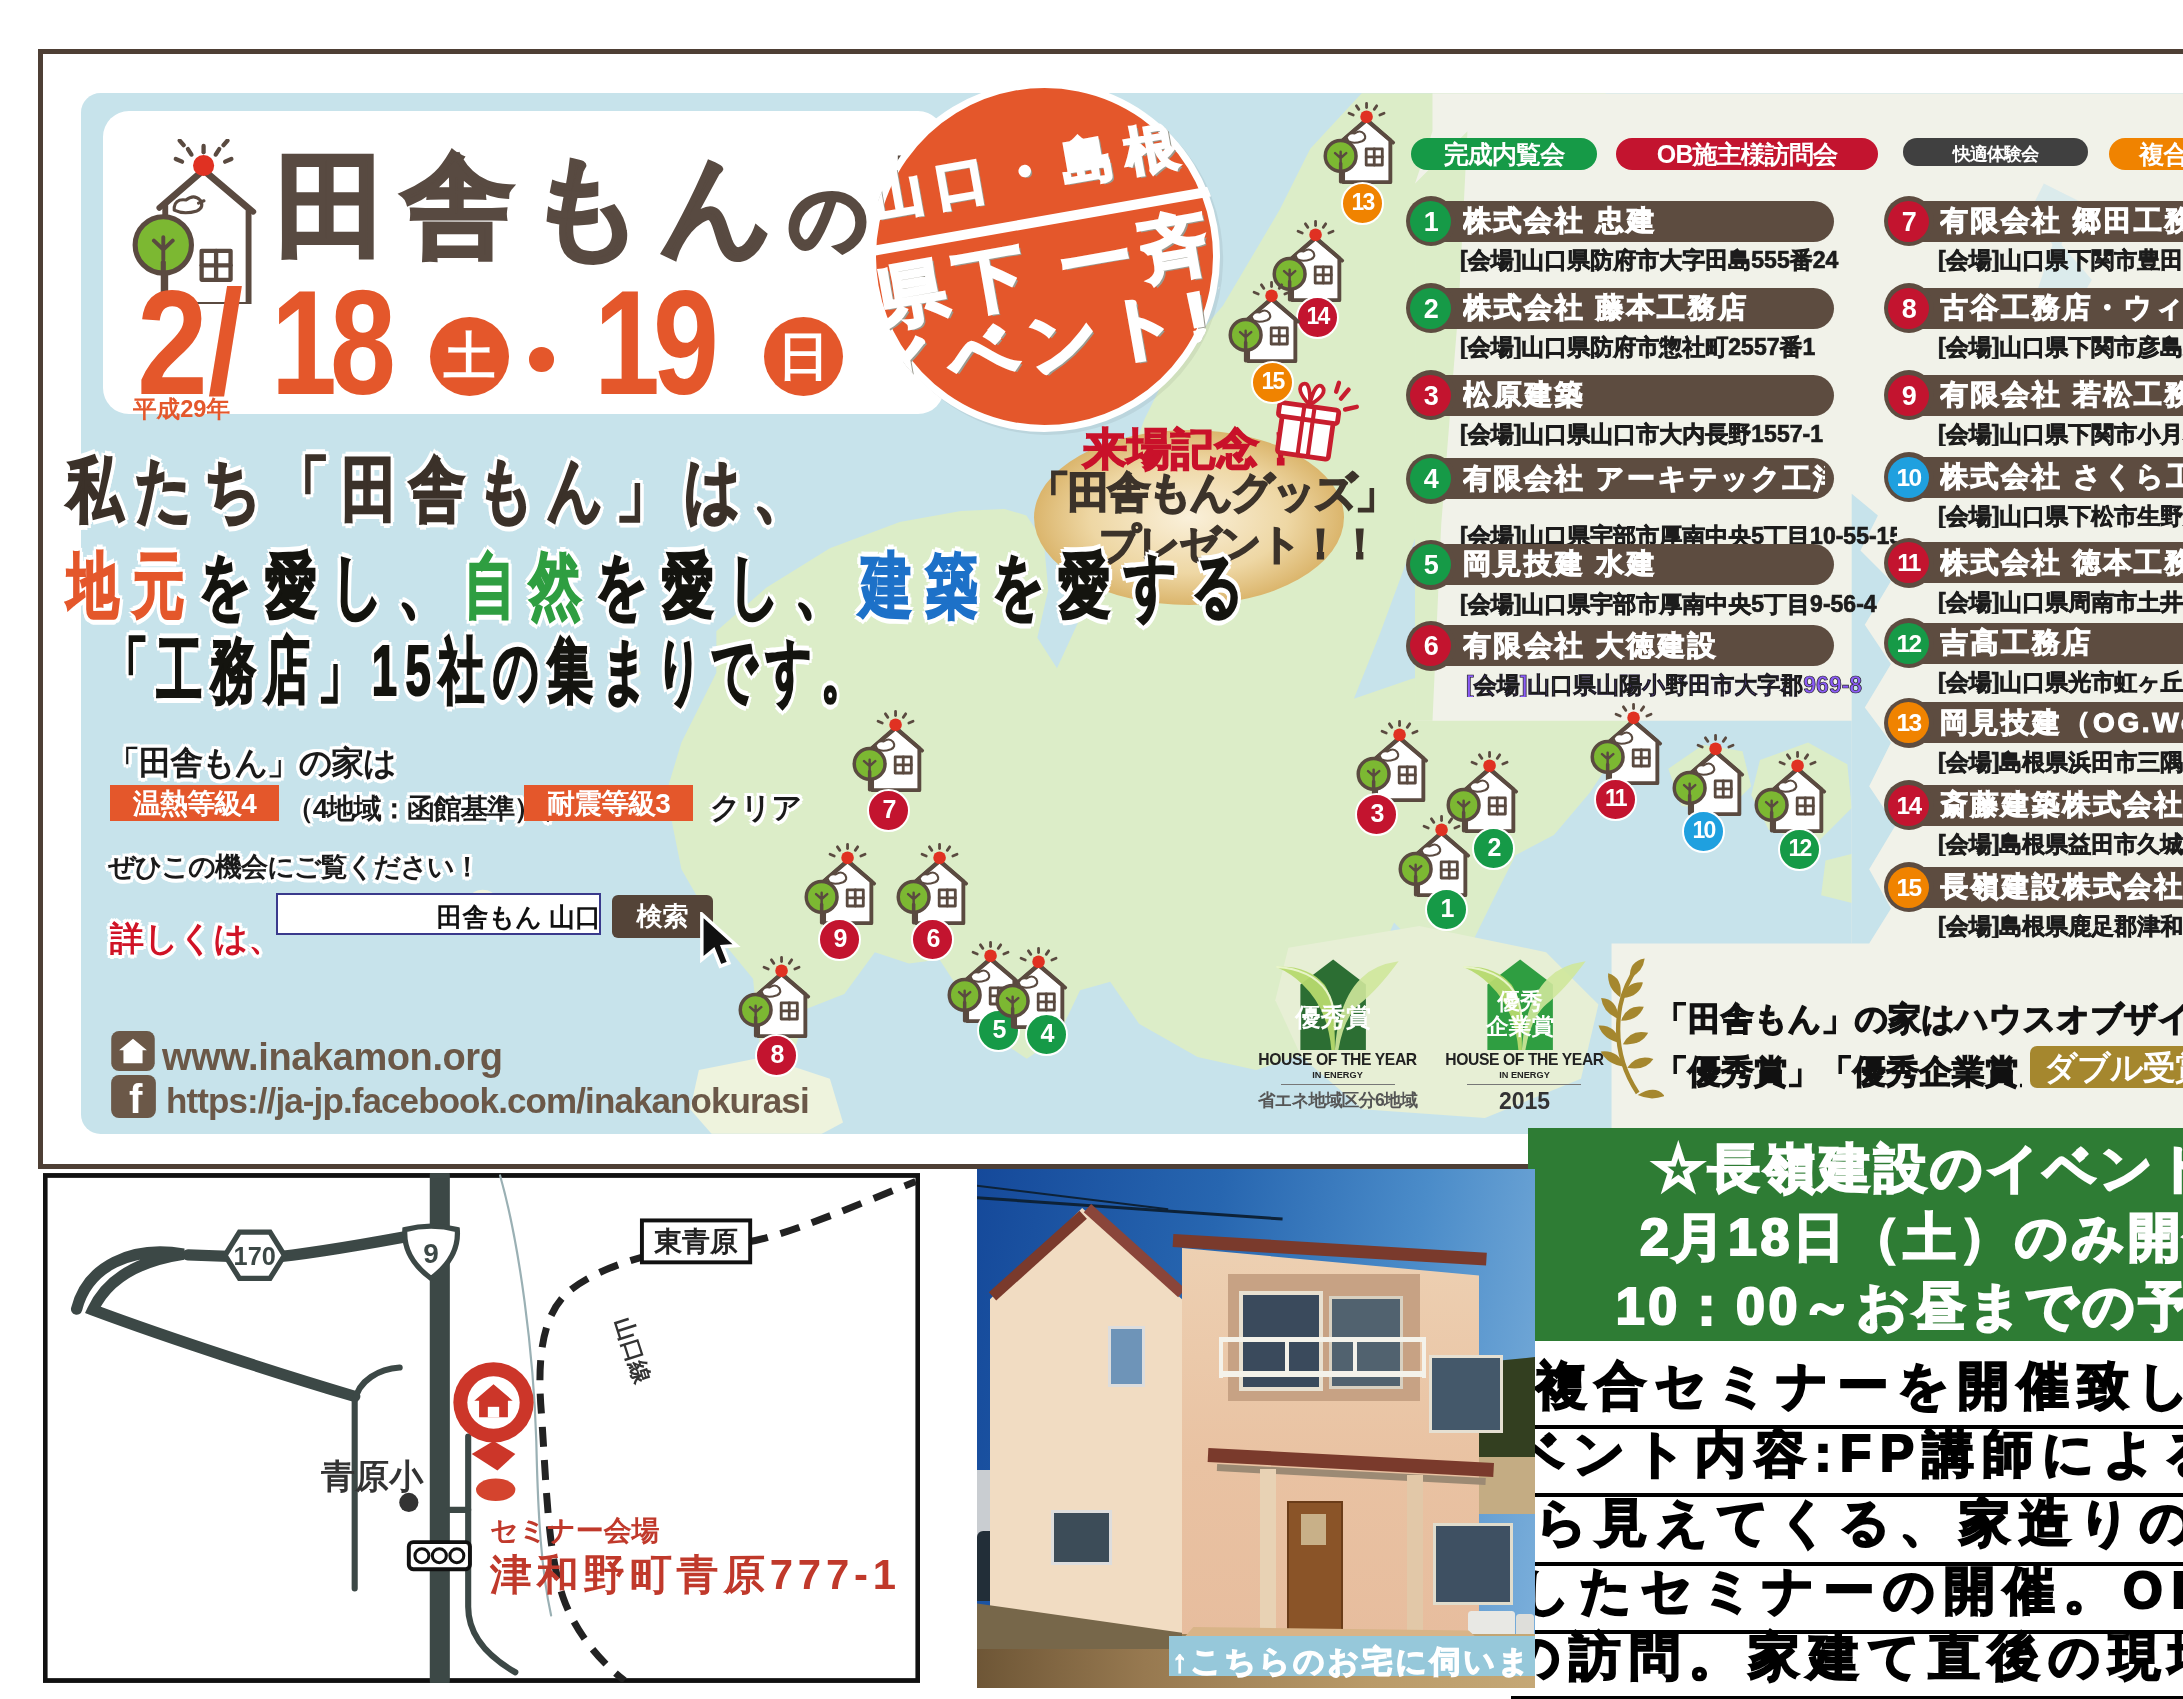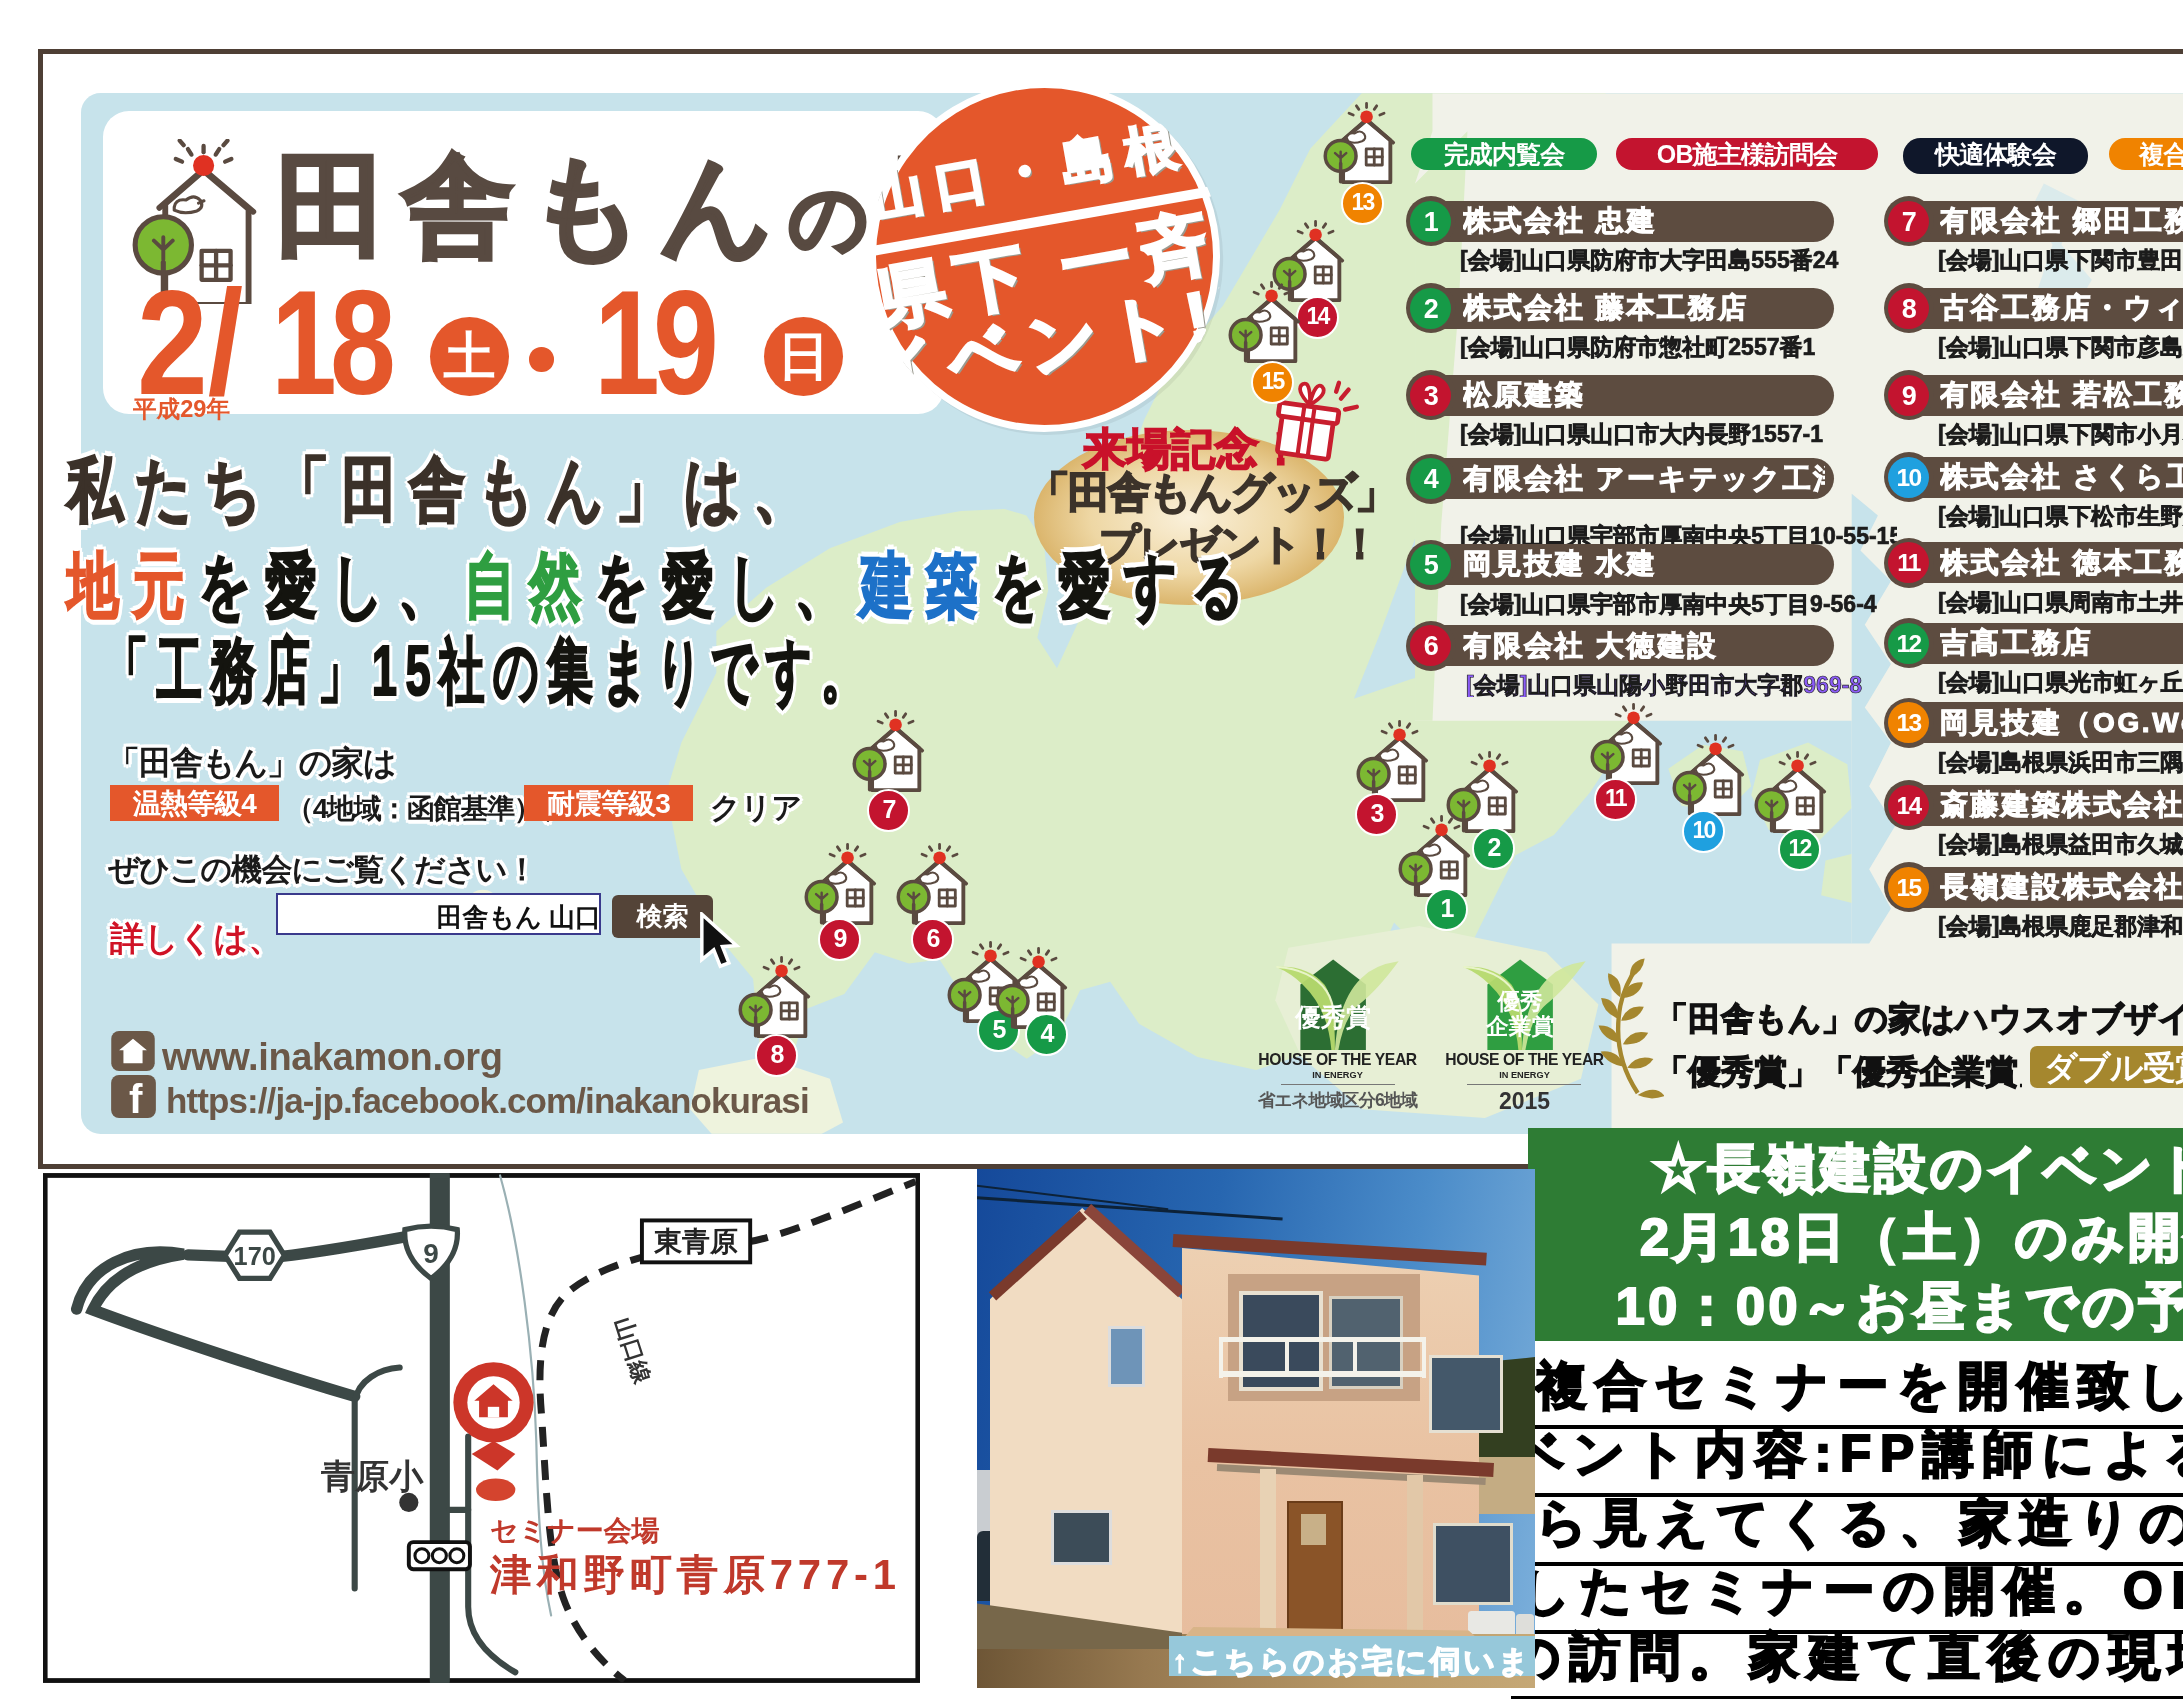--- a/index.html
+++ b/index.html
@@ -118,21 +118,21 @@
 </g>
   </svg>
 <div class="abs serif outl" style="left:67px;top:443px;font-size:71px;letter-spacing:15px;color:#3b3129;font-weight:bold;transform:scaleX(0.79);transform-origin:left top;white-space:nowrap;-webkit-text-stroke:2.2px #3b3129;">私たち「田舎もん」は、</div>
 <div class="abs serif outl" style="left:67px;top:539px;font-size:71px;letter-spacing:19px;color:#14140f;font-weight:bold;-webkit-text-stroke:2.2px currentColor;transform:scaleX(0.73);transform-origin:left top;white-space:nowrap;"><span style="color:#e4572b;">地元</span>を愛し、<span style="color:#2f9e41;">自然</span>を愛し、<span style="color:#1d71c8;">建築</span>を愛する</div>
 <div class="abs serif outl" style="left:103px;top:624px;font-size:71px;letter-spacing:13px;color:#14140f;font-weight:bold;-webkit-text-stroke:2.2px currentColor;transform:scaleX(0.64);transform-origin:left top;white-space:nowrap;">「工務店」15社の集まりです。</div>
 <div class="abs outs" style="left:107px;top:741px;font-size:33px;font-weight:bold;color:#1a1a1a;letter-spacing:-1.3px;">「田舎もん」の家は</div>
 <div class="abs" style="left:110px;top:785px;width:169px;height:36px;background:#e4572b;color:#fff;font-size:28px;font-weight:bold;text-align:center;line-height:37px;letter-spacing:-0.9px;">温熱等級4</div>
 <div class="abs outs" style="left:286px;top:790px;font-size:28px;font-weight:bold;color:#1a1a1a;letter-spacing:-1.3px;">（4地域：函館基準）、</div>
 <div class="abs" style="left:524px;top:785px;width:169px;height:36px;background:#e4572b;color:#fff;font-size:28px;font-weight:bold;text-align:center;line-height:37px;letter-spacing:-0.9px;">耐震等級3</div>
 <div class="abs outs" style="left:710px;top:788px;font-size:30px;font-weight:bold;color:#1a1a1a;">クリア</div>
-<div class="abs outs" style="left:108px;top:849px;font-size:31px;font-weight:bold;color:#1a1a1a;letter-spacing:-0.9px;text-align:right;">ぜひこの機会にご覧ください！</div>
+<div class="abs outs" style="left:108px;top:849px;font-size:27px;font-weight:bold;color:#1a1a1a;letter-spacing:-0.9px;text-align:right;">ぜひこの機会にご覧ください！</div>
 <div class="abs outs" style="left:110px;top:916px;font-size:34px;font-weight:bold;color:#d01326;">詳しくは、</div>
 <div class="abs" style="left:276px;top:893px;width:321px;height:38px;background:#fff;border:2.2px solid #3a3a8c;"></div>
 <div class="abs" style="left:276px;top:900px;width:325px;text-align:right;font-size:26px;font-weight:bold;color:#111;">田舎もん 山口</div>
 <div class="abs" style="left:612px;top:895px;width:101px;height:43px;background:#544438;border-radius:6.1px;color:#fff;font-size:26px;font-weight:bold;text-align:center;line-height:43px;">検索</div>
 
 <svg class="abs" style="left:695px;top:912px" width="57" height="65" viewBox="0 0 26 30">
 <path d="M3,1 L3,22 L8.5,17.5 L11.5,25 L15.5,23.5 L12.5,16 L19,15.5 Z" fill="#111" stroke="#fff" stroke-width="1.6"></path>
 </svg>
 
 <svg class="abs" style="left:111px;top:1031px" width="44" height="40" viewBox="0 0 100 92">
@@ -141,21 +141,21 @@
 </svg>
 <div class="abs" style="left:162px;top:1036px;font-size:38px;font-weight:bold;color:#6b5848;letter-spacing:-0.4px;">www.inakamon.org</div>
 
 <svg class="abs" style="left:111px;top:1075px" width="45" height="43" viewBox="0 0 102 98">
 <rect x="0" y="0" width="102" height="98" rx="18" fill="#6b5848"></rect>
 <text x="56" y="86" font-size="92" font-weight="bold" fill="#fff" text-anchor="middle" font-family="Liberation Sans,sans-serif">f</text>
 </svg>
 <div class="abs" style="left:166px;top:1081px;font-size:35px;font-weight:bold;color:#6b5848;letter-spacing:-0.9px;">https://ja-jp.facebook.com/inakanokurasi</div>
 <div class="abs" style="left:1411px;top:138px;width:186px;height:32px;background:#169a47;border-radius:17.5px;color:#fff;font-size:25px;font-weight:bold;text-align:center;line-height:32px;letter-spacing:-0.9px;overflow:hidden;">完成内覧会</div>
 <div class="abs" style="left:1616px;top:138px;width:262px;height:32px;background:#c3142f;border-radius:17.5px;color:#fff;font-size:25px;font-weight:bold;text-align:center;line-height:32px;letter-spacing:-0.9px;overflow:hidden;">OB施主様訪問会</div>
-<div class="abs" style="left:1903px;top:138px;width:185px;height:36px;background:#0f172a;border-radius:17.5px;color:#fff;font-size:25px;font-weight:bold;text-align:center;line-height:32px;letter-spacing:-0.9px;overflow:hidden;">快適体験会</div>
+<div class="abs" style="left:1903px;top:138px;width:185px;height:28px;background:#404040;border-radius:17.5px;color:#fff;font-size:18px;font-weight:bold;text-align:center;line-height:32px;letter-spacing:-0.9px;overflow:hidden;">快適体験会</div>
 <div class="abs" style="left:2109px;top:138px;width:207px;height:32px;background:#f08300;border-radius:17.5px;color:#fff;font-size:25px;font-weight:bold;text-align:center;line-height:32px;letter-spacing:-0.9px;overflow:hidden;">複合セミナー</div>
 
 <div class="abs" style="left:1411px;top:201px;width:423px;height:41px;background:#5d4c40;border-radius:21px;"></div>
 <div class="abs" style="left:1463px;top:198px;width:362px;height:44px;color:#fff;font-size:28px;font-weight:bold;line-height:45px;letter-spacing:2.6px;white-space:nowrap;overflow:hidden;-webkit-text-stroke:1.1px #fff;">株式会社 忠建</div>
 <div class="abs" style="left:1406px;top:196px;width:50px;height:50px;border-radius:50%;background:#5d4c40;"></div>
 <div class="abs" style="left:1410px;top:201px;width:41px;height:41px;border-radius:50%;background:#169a47;"></div>
 <div class="abs" style="left:1410px;top:201px;width:41px;height:41px;text-align:center;color:#fff;font-size:27px;font-weight:bold;line-height:42px;letter-spacing:-1.7px;">1</div>
 <div class="abs" style="left:1460px;top:245px;width:437px;height:27px;font-size:23px;font-weight:bold;color:#1c1c1c;letter-spacing:0px;white-space:nowrap;overflow:hidden;-webkit-text-stroke:0.7px #1c1c1c;">[会場]山口県防府市大字田島555番24</div>
 <div class="abs" style="left:1411px;top:288px;width:423px;height:41px;background:#5d4c40;border-radius:21px;"></div>
 <div class="abs" style="left:1463px;top:285px;width:362px;height:44px;color:#fff;font-size:28px;font-weight:bold;line-height:45px;letter-spacing:2.6px;white-space:nowrap;overflow:hidden;-webkit-text-stroke:1.1px #fff;">株式会社 藤本工務店</div>

